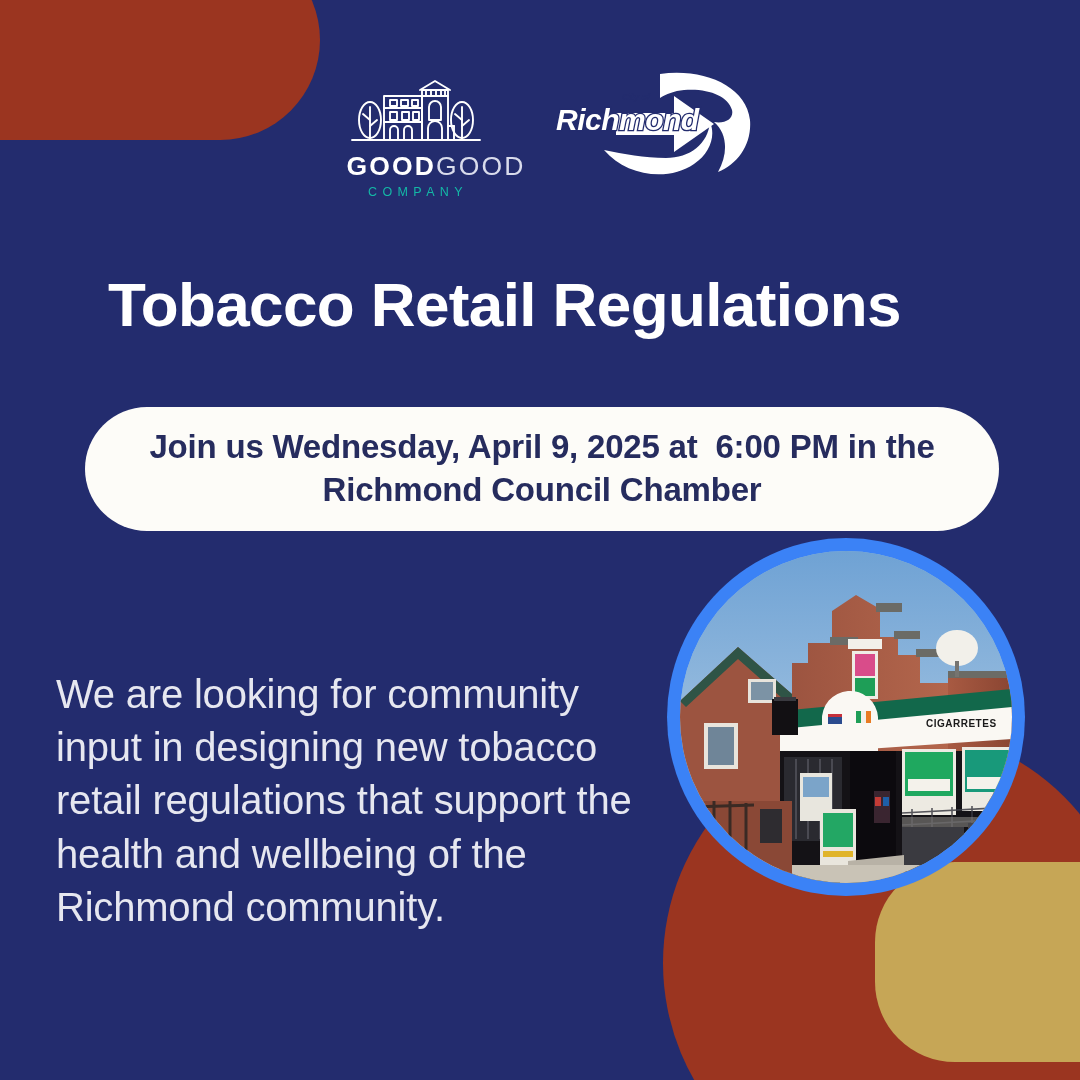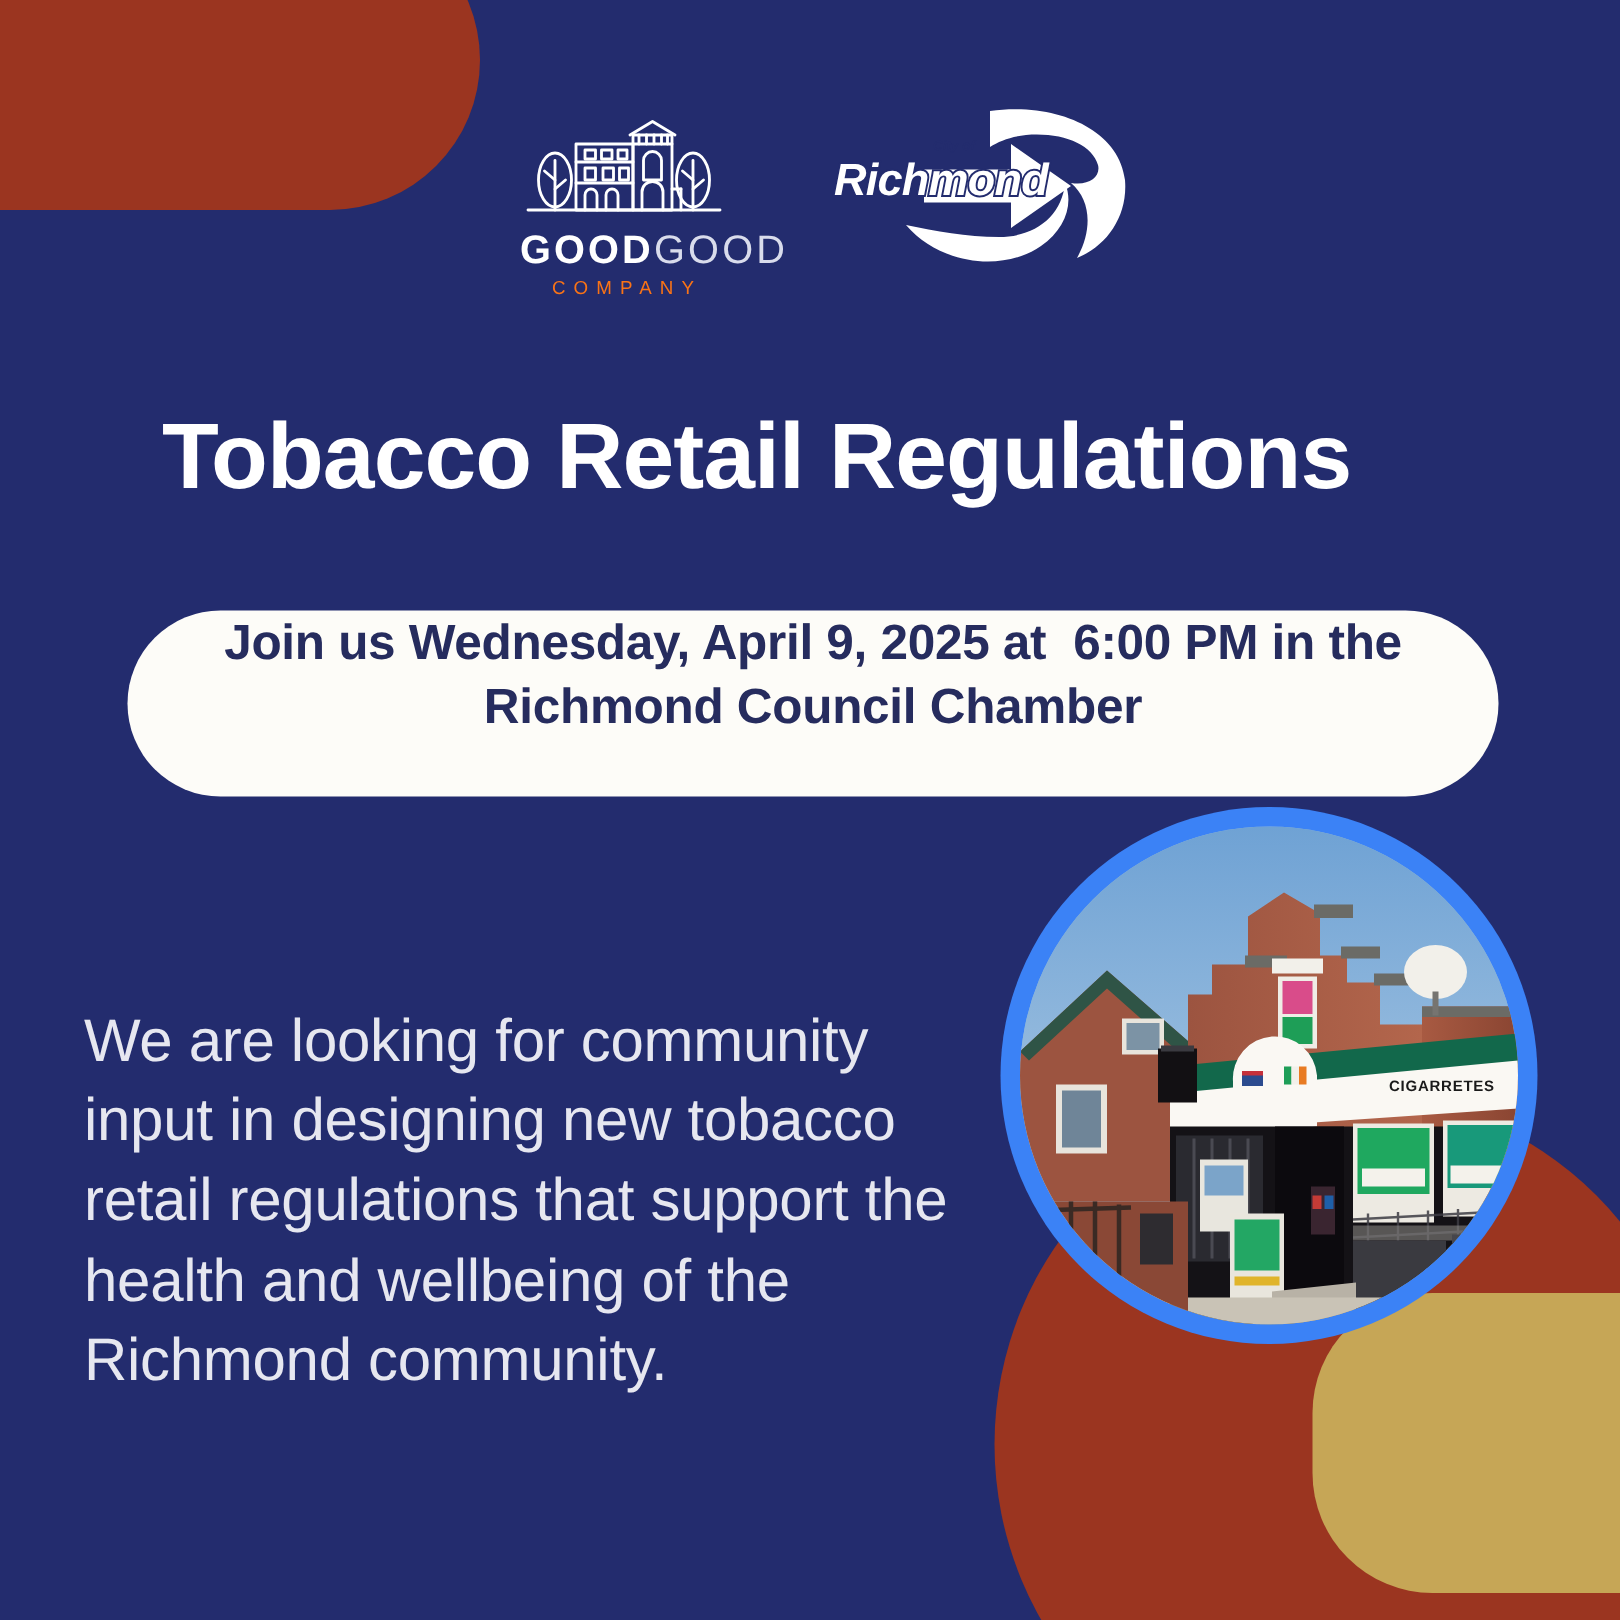--- a/index.html
+++ b/index.html
@@ -73,21 +73,21 @@
     line-height: 1;
     white-space: nowrap;
   }
   .gc-good { font-weight: 700; color: #FFFFFF; margin-left: 40px; }
   .gc-city { font-weight: 300; color: #D9DCEC; }
   .gc-company {
     margin-top: 6px;
     font-size: 12.5px;
     font-weight: 400;
     letter-spacing: 5.4px;
-    color: #f97316;
+    color: #14b8a6;
     line-height: 1;
     padding-left: 4px;
   }
 
   .logo-richmond { width: 210px; height: 108px; position: relative; }
   .logo-richmond svg { width: 100%; height: 100%; display: block; }
 
   
   .headline {
     position: absolute;
@@ -104,21 +104,21 @@
   
   .pill {
     position: absolute;
     left: 85px;
     top: 407px;
     width: 914px;
     height: 124px;
     background: #FDFCF8;
     border-radius: 62px;
     display: flex;
-    align-items: flex-start;
+    align-items: center;
     justify-content: center;
     box-sizing: border-box;
     padding: 0 36px;
   }
   .pill-text {
     color: #262C5E;
     font-size: 33px;
     font-weight: 700;
     line-height: 1.3;
     text-align: center;

